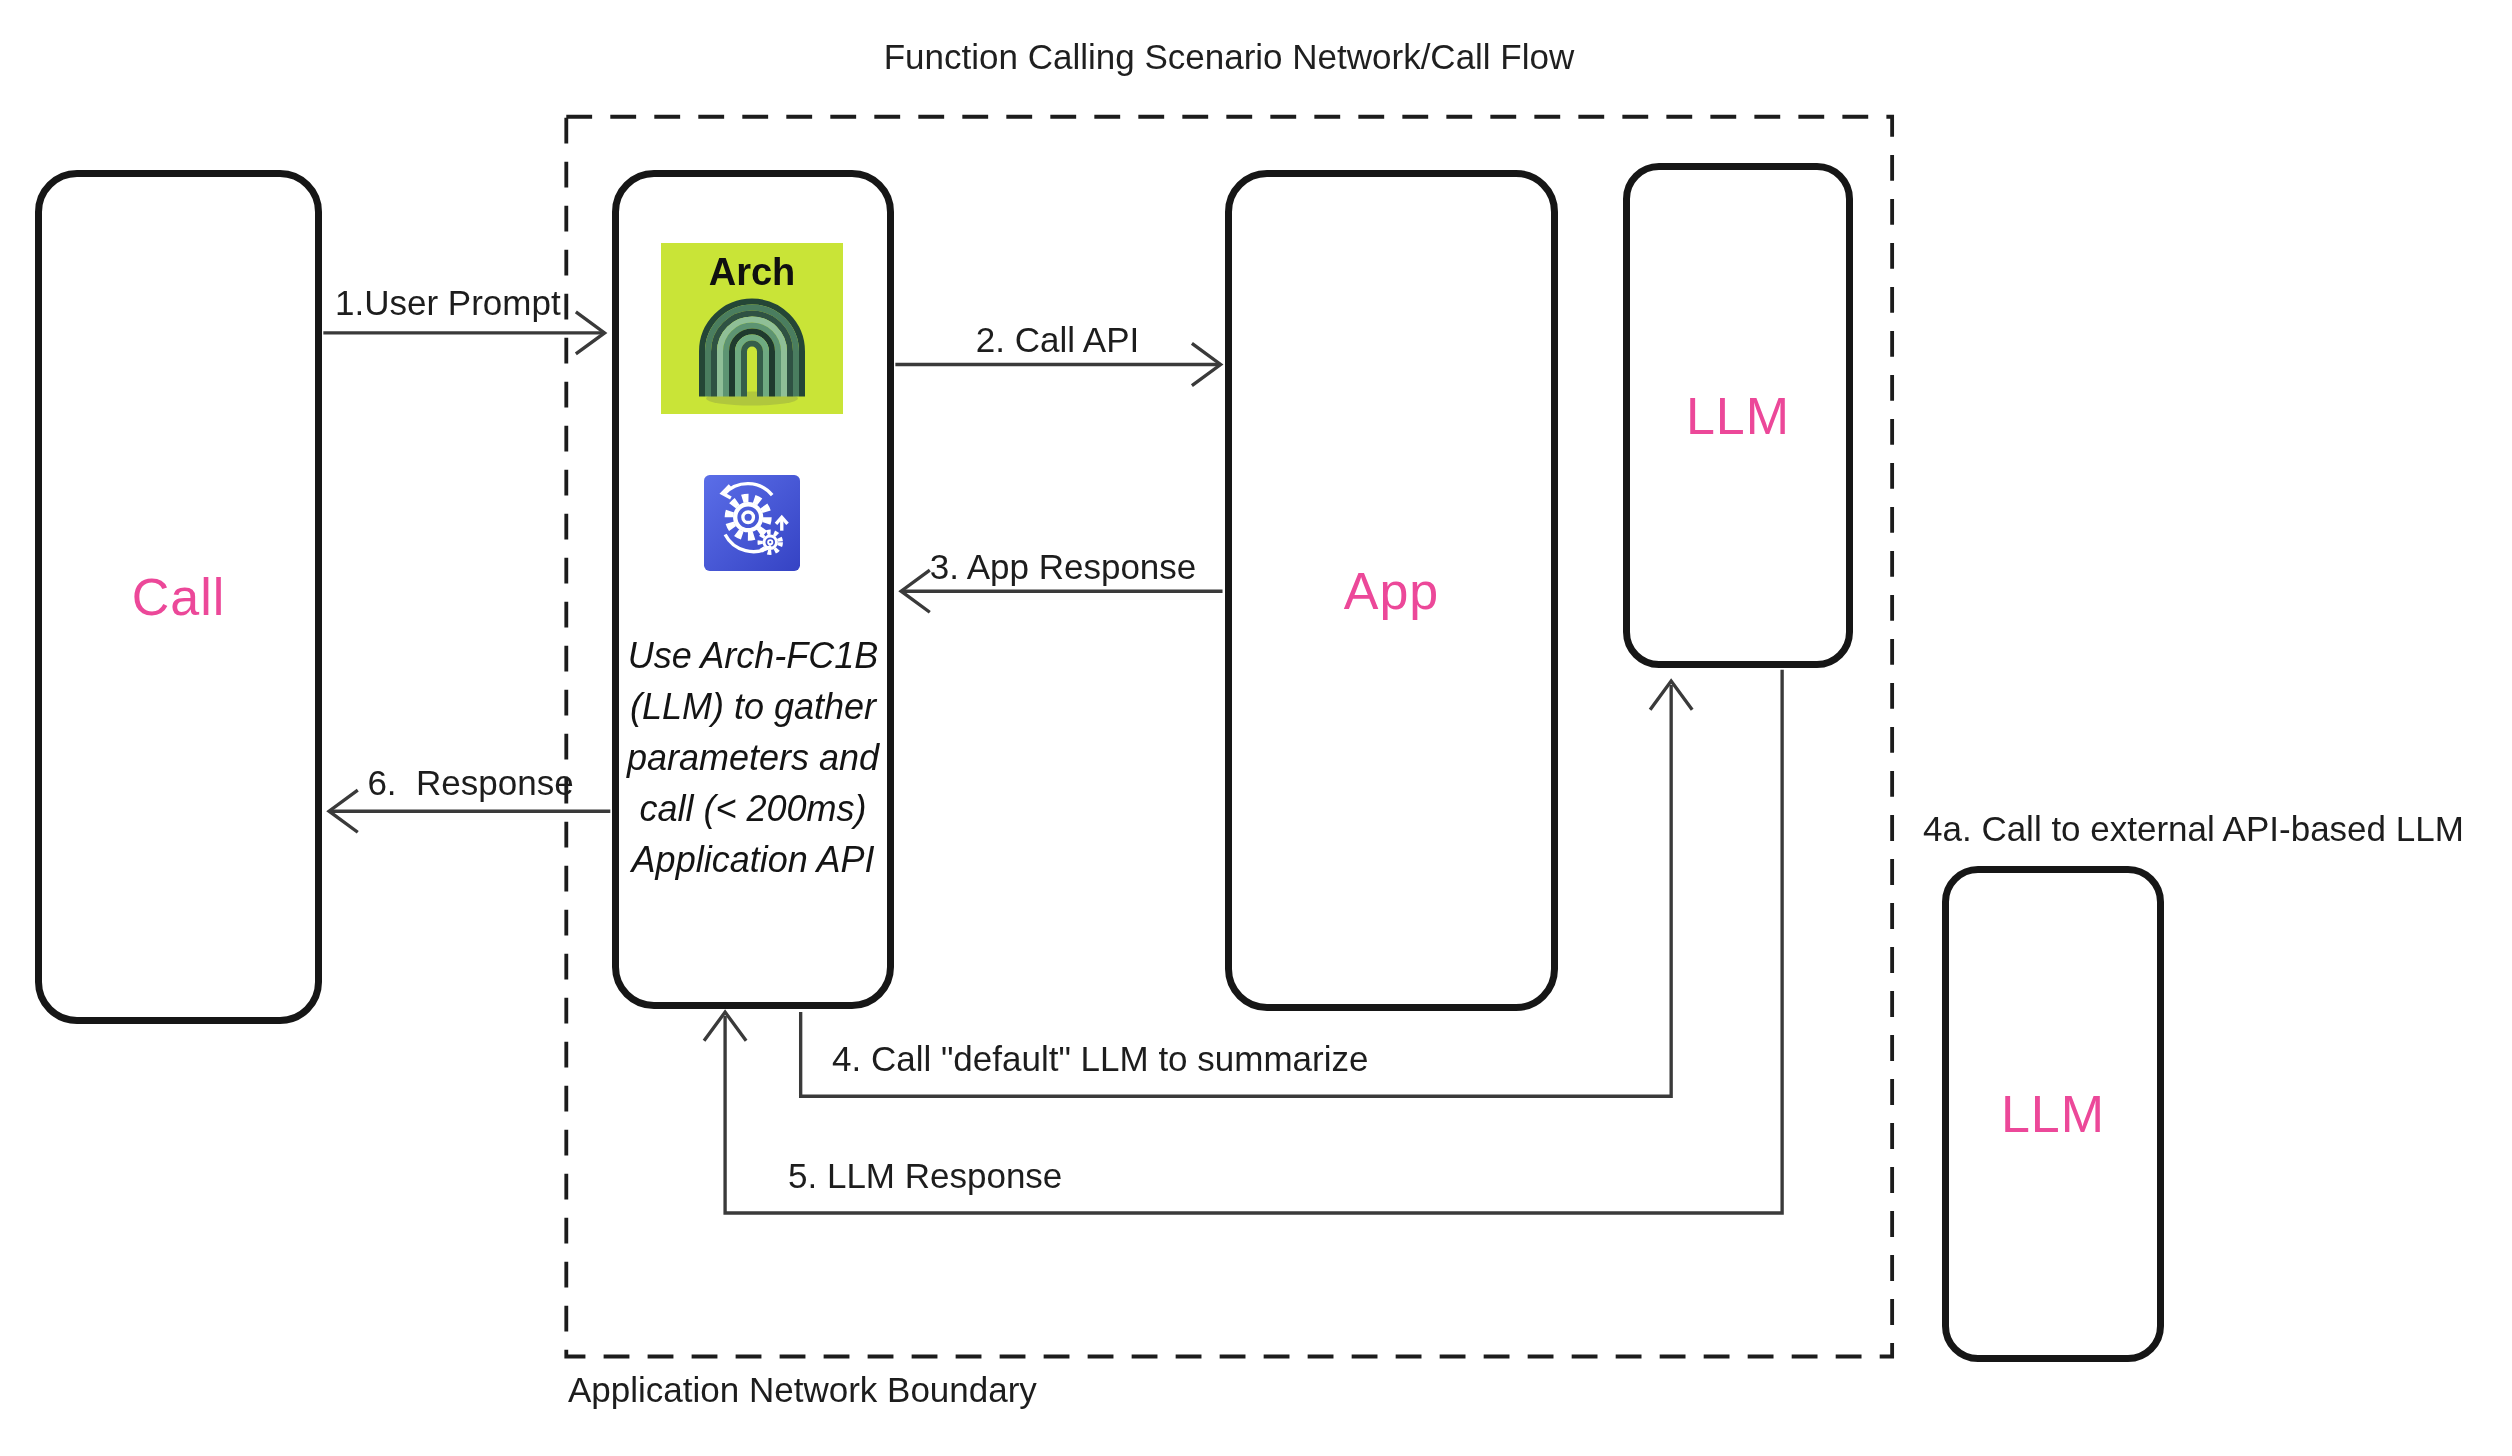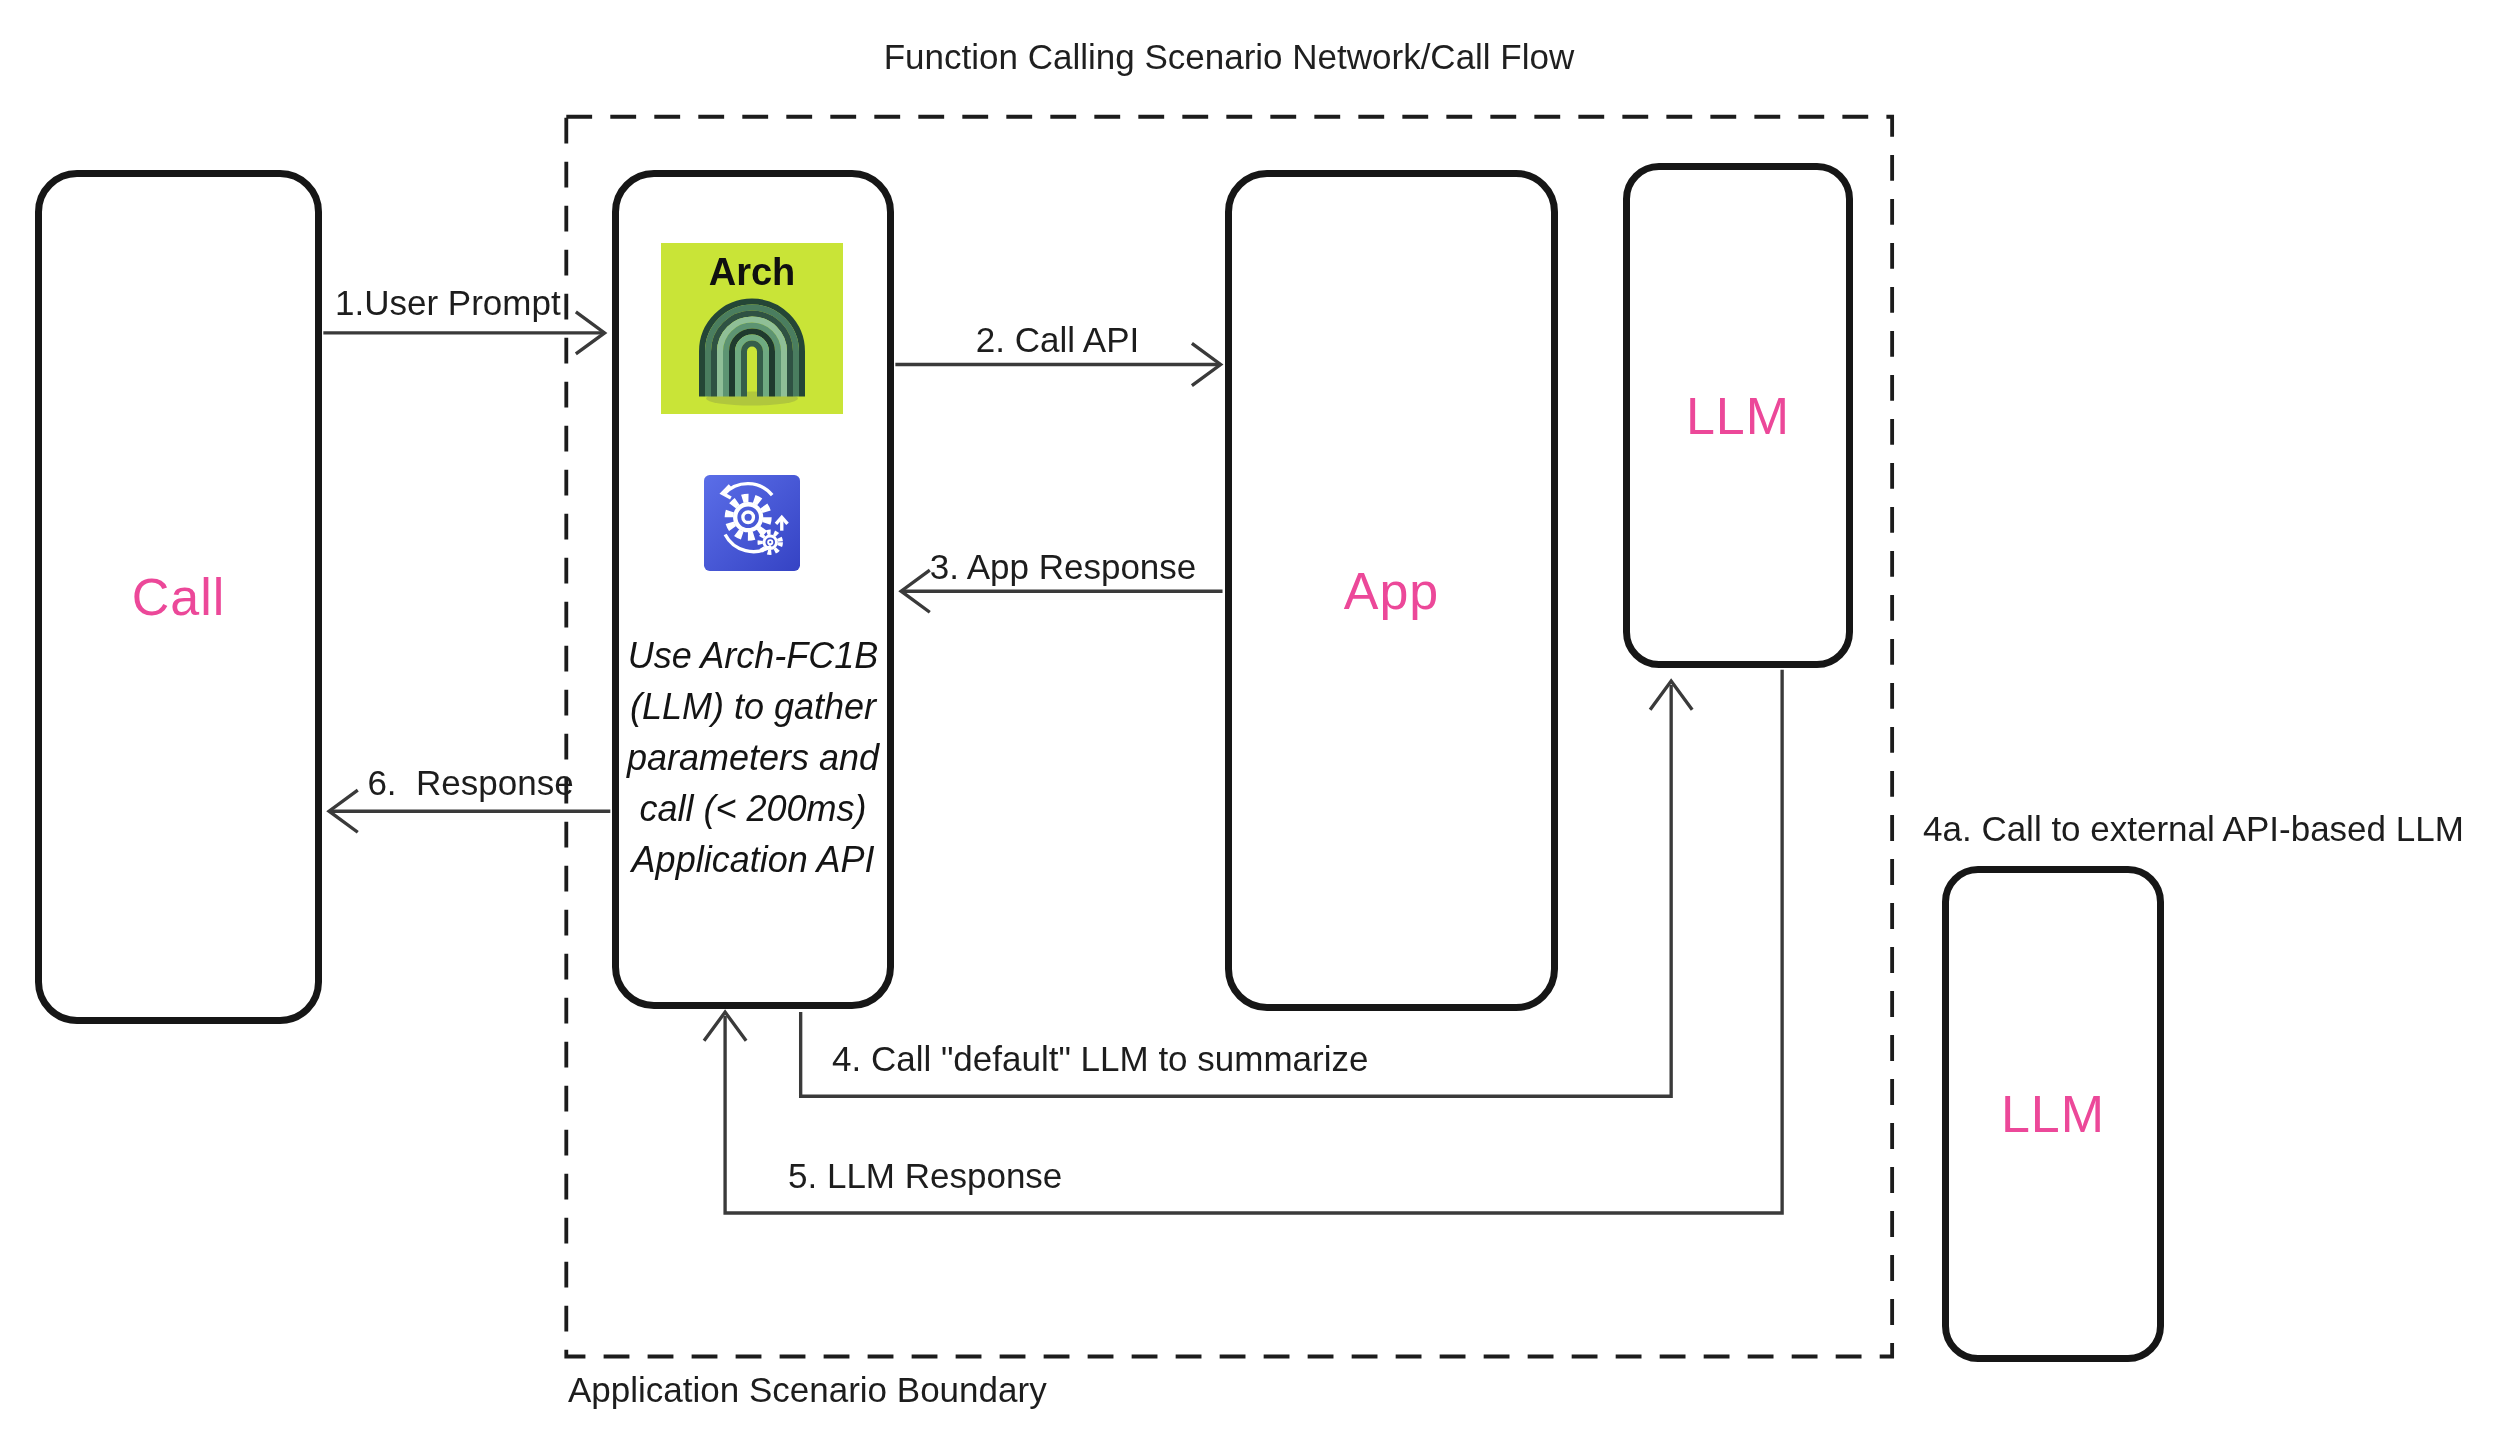--- a/index.html
+++ b/index.html
@@ -146,16 +146,16 @@
   <div class="flow-label centered" style="left:903px;top:547px;width:320px;">3. App Response</div>
 
   <div class="flow-label centered" style="left:329px;top:763px;width:283px;">6.  Response</div>
 
   <div class="flow-label" style="left:832px;top:1039px;">4. Call "default" LLM to summarize</div>
 
   <div class="flow-label" style="left:788px;top:1156px;">5. LLM Response</div>
 
   <div class="ext-label" style="left:1923px;top:809px;">4a. Call to external API-based LLM</div>
 
-  <div class="boundary-label" style="left:568px;top:1370px;">Application Scenario Boundary</div>
+  <div class="boundary-label" style="left:568px;top:1370px;">Application Network Boundary</div>
 
 </div>
 
 
 </body></html>

